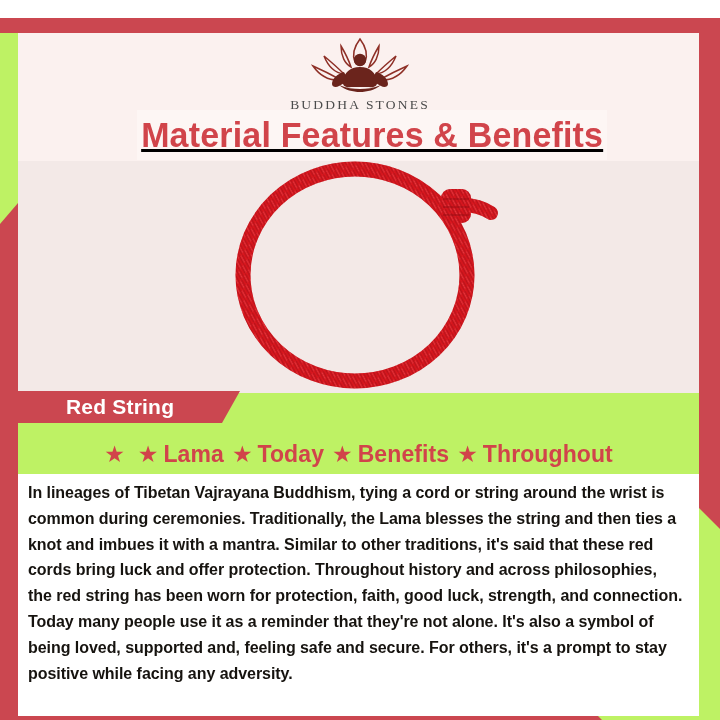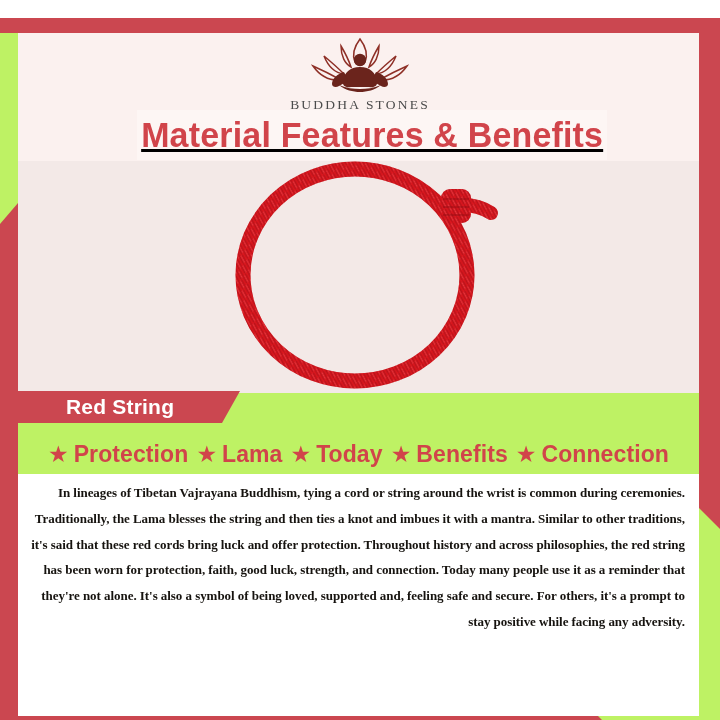--- a/index.html
+++ b/index.html
@@ -123,27 +123,27 @@
   }
 
   
   .body-box {
     position: absolute; left: 18px; top: 456px;
     width: 681px; height: 242px;
     background: #ffffff;
     padding: 6px 14px 0 10px;
   }
   .body-text {
-    font-family: Liberation Serif, serif;
-    font-size: 13px;
+    font-family: Liberation Sans, sans-serif;
+    font-size: 16px;
     font-weight: bold;
     line-height: 25.8px;
     color: #16130f;
     letter-spacing: -0.05px;
-    text-align: right;
+    text-align: left;
   }
 </style>
 </head>
 <body>
 
 <div id="page">
 
   <div class="frame-top"></div>
   <div class="frame-right"></div>
   <div class="frame-left"></div>
@@ -204,37 +204,36 @@
     </svg>
   </div>
 
   <div class="label-banner">
     <span class="label-text">Red String</span>
   </div>
 
   <div class="features">
     <div class="feature">
       <span class="star">★</span>
-      <span class="feature-label">Protection</span>
     </div>
     <div class="feature">
       <span class="star">★</span>
       <span class="feature-label">Lama</span>
     </div>
     <div class="feature">
       <span class="star">★</span>
       <span class="feature-label">Today</span>
     </div>
     <div class="feature">
       <span class="star">★</span>
       <span class="feature-label">Benefits</span>
     </div>
     <div class="feature">
       <span class="star">★</span>
-      <span class="feature-label">Connection</span>
+      <span class="feature-label">Throughout</span>
     </div>
   </div>
 
   <div class="body-box">
     <p class="body-text">In lineages of Tibetan Vajrayana Buddhism, tying a cord or string around the wrist is common during ceremonies. Traditionally, the Lama blesses the string and then ties a knot and imbues it with a mantra. Similar to other traditions, it's said that these red cords bring luck and offer protection. Throughout history and across philosophies, the red string has been worn for protection, faith, good luck, strength, and connection. Today many people use it as a reminder that they're not alone. It's also a symbol of being loved, supported and, feeling safe and secure. For others, it's a prompt to stay positive while facing any adversity.</p>
   </div>
 
 </div>
 
 </body></html>

